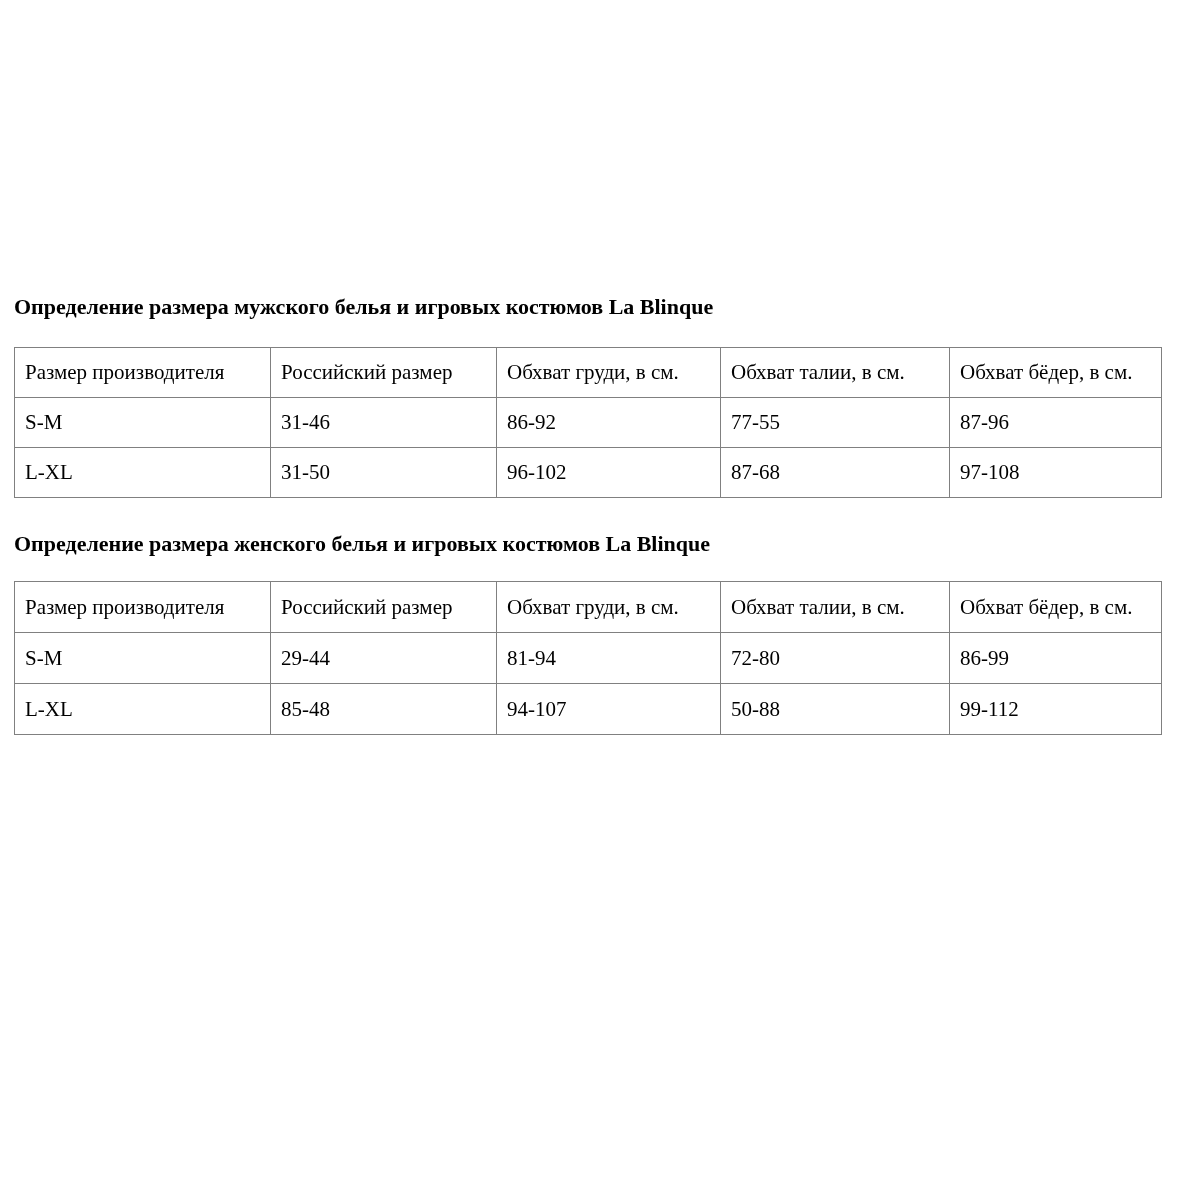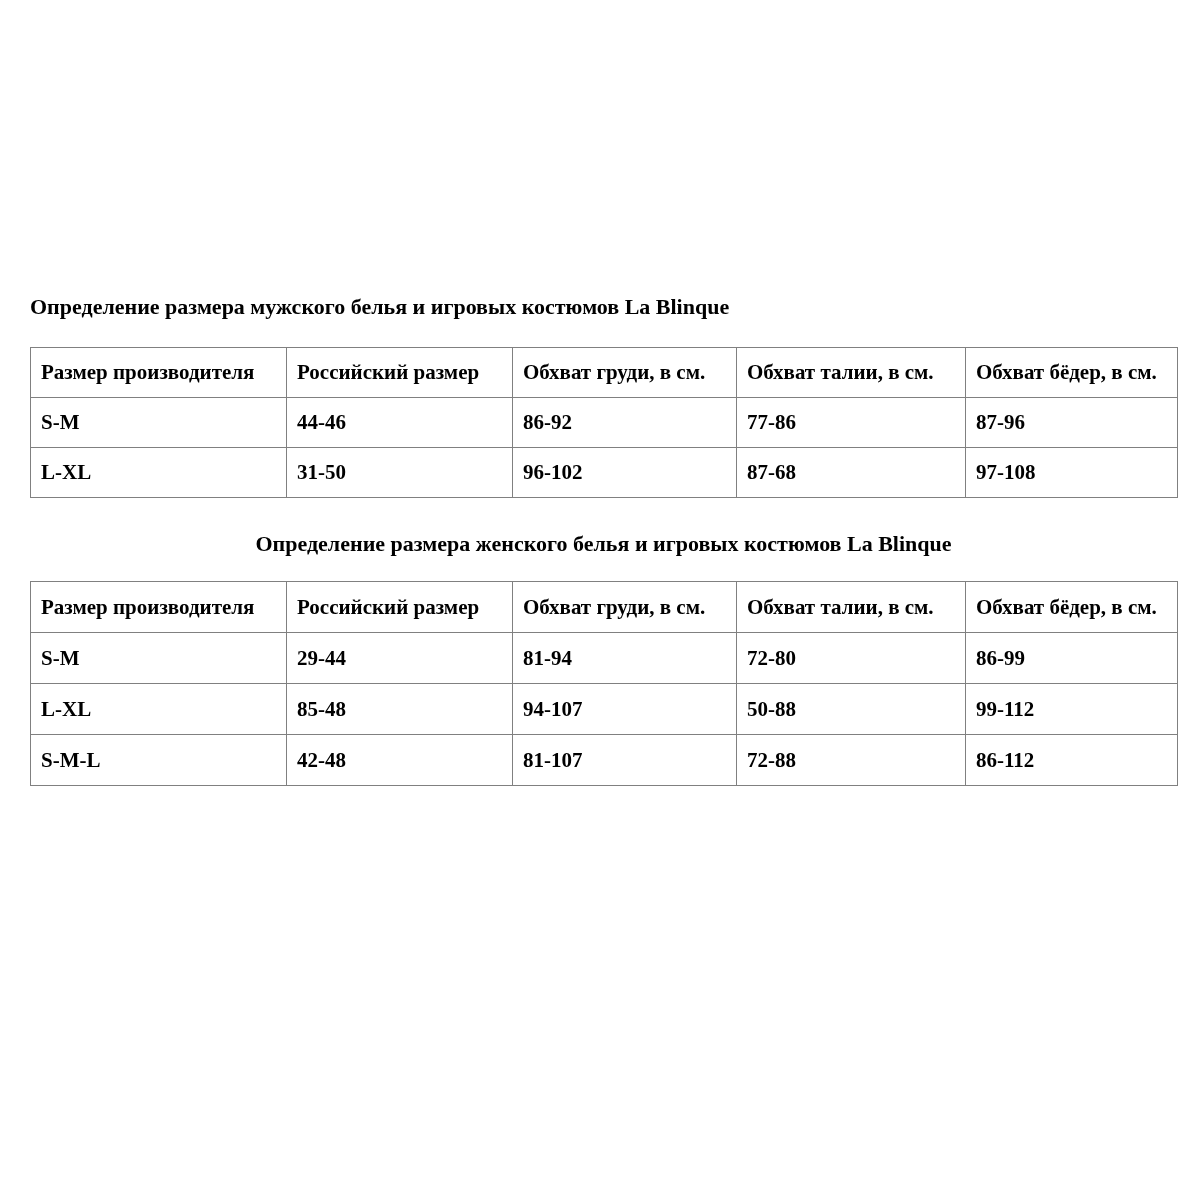--- a/index.html
+++ b/index.html
@@ -5,43 +5,41 @@
   html, body {
     margin: 0;
     padding: 0;
     background: #ffffff;
     width: 1200px;
     height: 1200px;
     overflow: hidden;
   }
   .doc {
     box-sizing: border-box;
-    padding: 294px 23px 0 30px;
+    padding: 294px 23px 0 14px;
     width: 1200px;
     font-family: "Liberation Serif", "DejaVu Serif", serif;
     color: #000000;
   }
   .heading {
     margin: 0 0 27px 0;
     font-weight: 700;
     font-size: 22px;
     line-height: 26px;
     color: #000000;
   }
   .heading.second {
     margin-top: 33px;
     margin-bottom: 24px;
-    text-align: center;
   }
   table.size-table {
     border-collapse: collapse;
     table-layout: fixed;
     width: 1147px;
     border: 1px solid #808080;
-    font-weight: bold;
   }
   table.size-table td {
     border: 1px solid #808080;
     padding: 0 6px 0 10px;
     font-size: 21px;
     line-height: 25px;
     color: #000000;
     vertical-align: middle;
     white-space: nowrap;
     overflow: hidden;
@@ -67,23 +65,23 @@
     <tbody>
       <tr>
         <td>Размер производителя</td>
         <td>Российский размер</td>
         <td>Обхват груди, в см.</td>
         <td>Обхват талии, в см.</td>
         <td>Обхват бёдер, в см.</td>
       </tr>
       <tr>
         <td>S-M</td>
-        <td>44-46</td>
+        <td>31-46</td>
         <td>86-92</td>
-        <td>77-86</td>
+        <td>77-55</td>
         <td>87-96</td>
       </tr>
       <tr>
         <td>L-XL</td>
         <td>31-50</td>
         <td>96-102</td>
         <td>87-68</td>
         <td>97-108</td>
       </tr>
     </tbody>
@@ -114,23 +112,16 @@
         <td>72-80</td>
         <td>86-99</td>
       </tr>
       <tr>
         <td>L-XL</td>
         <td>85-48</td>
         <td>94-107</td>
         <td>50-88</td>
         <td>99-112</td>
       </tr>
-      <tr>
-        <td>S-M-L</td>
-        <td>42-48</td>
-        <td>81-107</td>
-        <td>72-88</td>
-        <td>86-112</td>
-      </tr>
     </tbody>
   </table>
 
 </div>
 
 </body></html>

